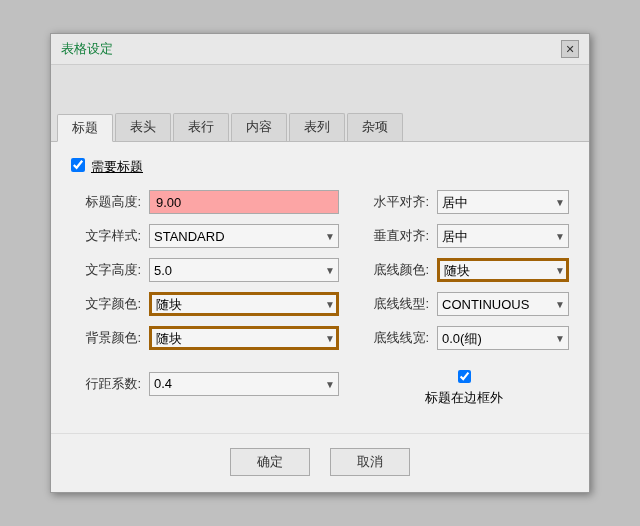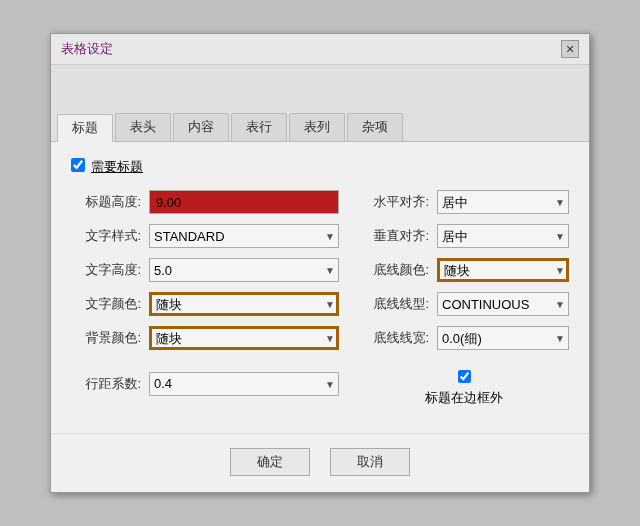--- a/index.html
+++ b/index.html
@@ -32,21 +32,21 @@
       border-bottom: 1px solid #ccc;
       padding: 6px 10px;
       display: flex;
       justify-content: space-between;
       align-items: center;
       user-select: none;
     }
 
     .title-bar-text {
       font-size: 13px;
-      color: #701a75;
+      color: #15803d;
     }
 
     .close-btn {
       width: 18px;
       height: 18px;
       background: #d0d0d0;
       border: 1px solid #999;
       cursor: pointer;
       display: flex;
       align-items: center;
@@ -119,21 +119,21 @@
       text-align: right;
       white-space: nowrap;
       flex-shrink: 0;
       color: #333;
     }
 
     .form-row .input-text {
       flex: 1;
       height: 24px;
       border: 1px solid #aaa;
-      background: #b91c1c;
+      background: #fca5a5;
       padding: 2px 6px;
       font-size: 13px;
       outline: none;
     }
 
     .form-row .select-wrap {
       flex: 1;
       position: relative;
       display: flex;
       align-items: center;
@@ -216,22 +216,22 @@
 <div class="dialog">
 
   <div class="title-bar">
     <span class="title-bar-text">表格设定</span>
     <div class="close-btn">✕</div>
   </div>
 
   <div class="tabs">
     <div class="tab active">标题</div>
     <div class="tab">表头</div>
+    <div class="tab">表行</div>
     <div class="tab">内容</div>
-    <div class="tab">表行</div>
     <div class="tab">表列</div>
     <div class="tab">杂项</div>
   </div>
 
   <div class="content">
 
     <div class="checkbox-row">
       <input type="checkbox" checked="" style="">
       <label>需要标题</label>
     </div>

